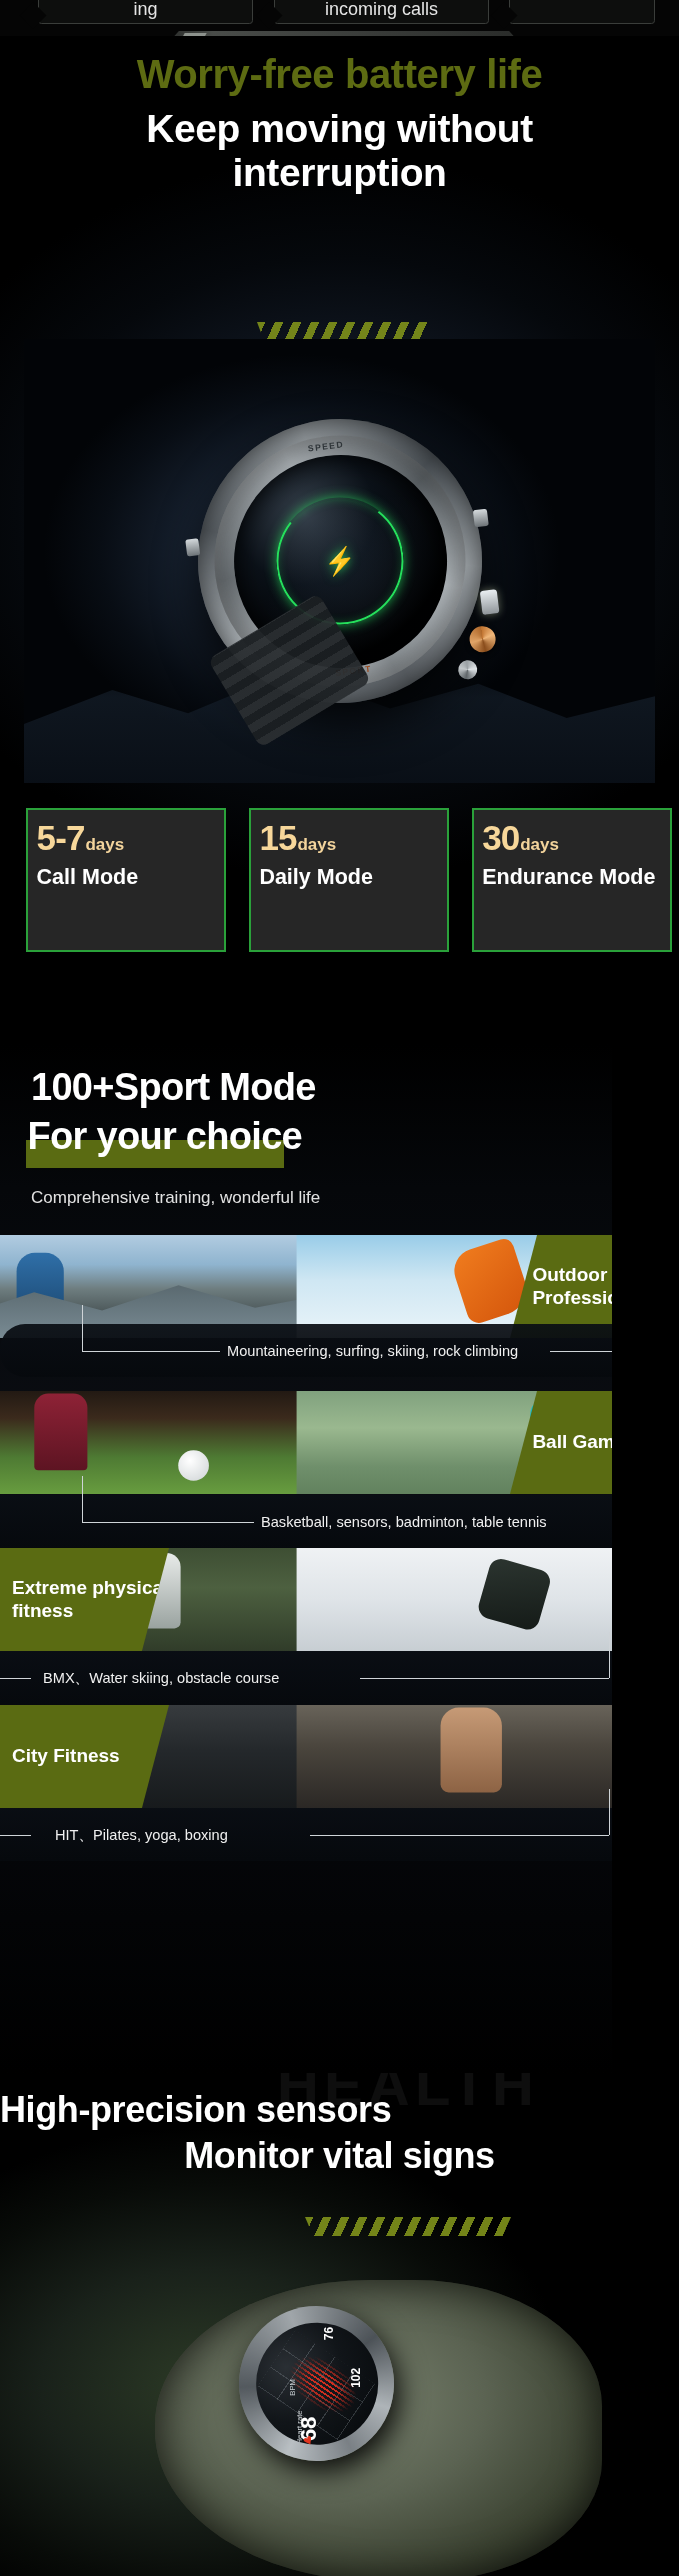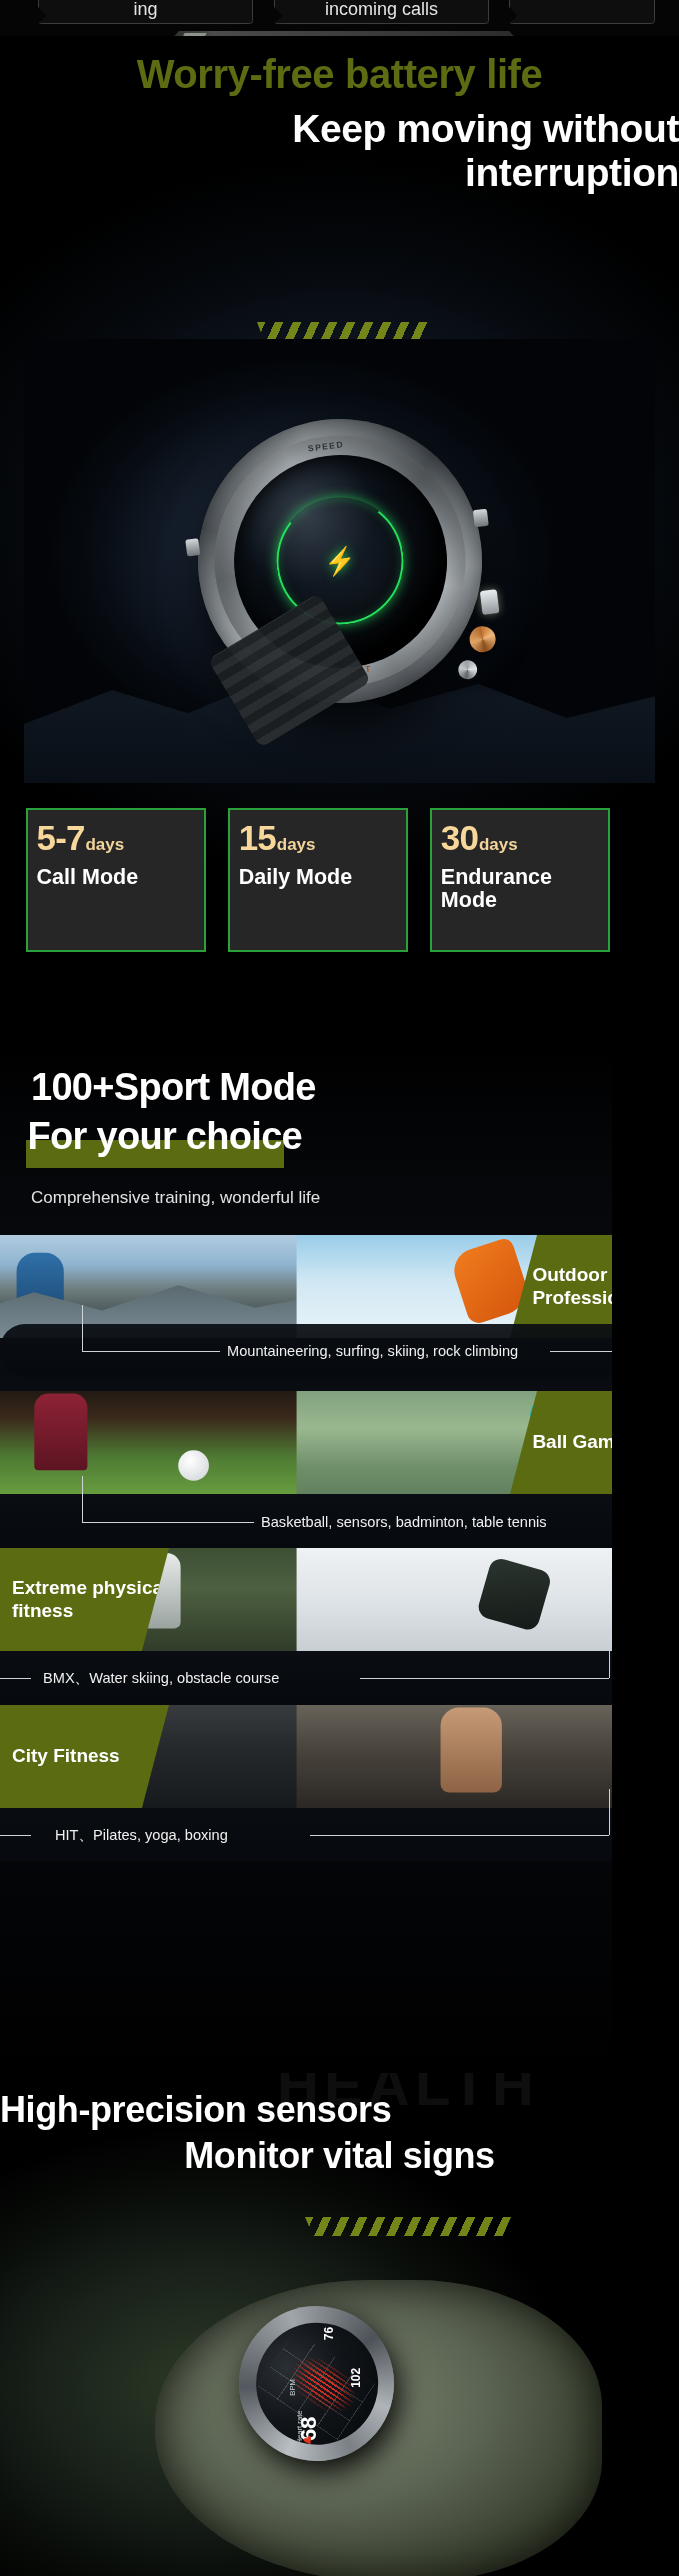--- a/index.html
+++ b/index.html
@@ -49,21 +49,21 @@
       radial-gradient(ellipse 447px 361px at 50% 482px, #1b2738 0%, #101722 42%, #05080c 72%, #000 100%),
       linear-gradient(#000,#03050a 18%,#060a12 55%,#000 100%);
     overflow:hidden;
   }
   .bat-head{
     position:absolute; left:0; top:17px; width:679px; text-align:center;
     font-size:40px; font-weight:bold; letter-spacing:-0.4px;
     color:#5d6b12; line-height:1.06;
   }
   .bat-sub{
-    position:absolute; left:0; top:71px; width:679px; text-align:right;
+    position:absolute; left:0; top:71px; width:679px; text-align:center;
     font-size:39px; font-weight:bold; color:#fff; line-height:1.14;
     letter-spacing:-0.4px;
   }
   .stripes{
     position:absolute; height:19px;
     background:repeating-linear-gradient(115deg,
       #7d8f1a 0px,#7d8f1a 7.7px, transparent 7.7px, transparent 16.3px);
     opacity:.92;
   }
   .stripes.bat{ left:257px; top:286px; width:177px; clip-path:polygon(0 0,100% 0,96% 100%,4% 100%); }
@@ -140,21 +140,21 @@
     background:linear-gradient(180deg,#e9eef1,#8f9599);
     box-shadow:0 0 8.6px rgba(210,225,180,.45);
   }
   .w-strap{
     position:absolute; left:13.8px; bottom:-12px; width:129px; height:103px;
     background:repeating-linear-gradient(0deg,#2a2e31 0,#2a2e31 8.6px,#1b1f22 8.6px,#1b1f22 17px);
     transform:rotate(-24deg); border-radius:8.6px; opacity:.95;
   }
 
   
-  .badges{ position:absolute; left:26px; top:772px; width:584px; display:flex; gap:22.4px; }
+  .badges{ position:absolute; left:26px; top:772px; width:646px; display:flex; gap:22.4px; }
   .badge{
     flex:1; border:2.6px solid #2aa13a; background:#262626;
     padding:10.3px 8.6px 12px 8.6px; position:relative; min-height:144px;
   }
   .badge-num{
     font-size:35px; font-weight:bold; color:#f7d79a; line-height:1;
     letter-spacing:-0.9px; display:inline-block; vertical-align:baseline;
   }
   .badge-unit{ font-size:17px; font-weight:bold; color:#f3d49c; margin-left:0.9px; }
   .badge-label{

